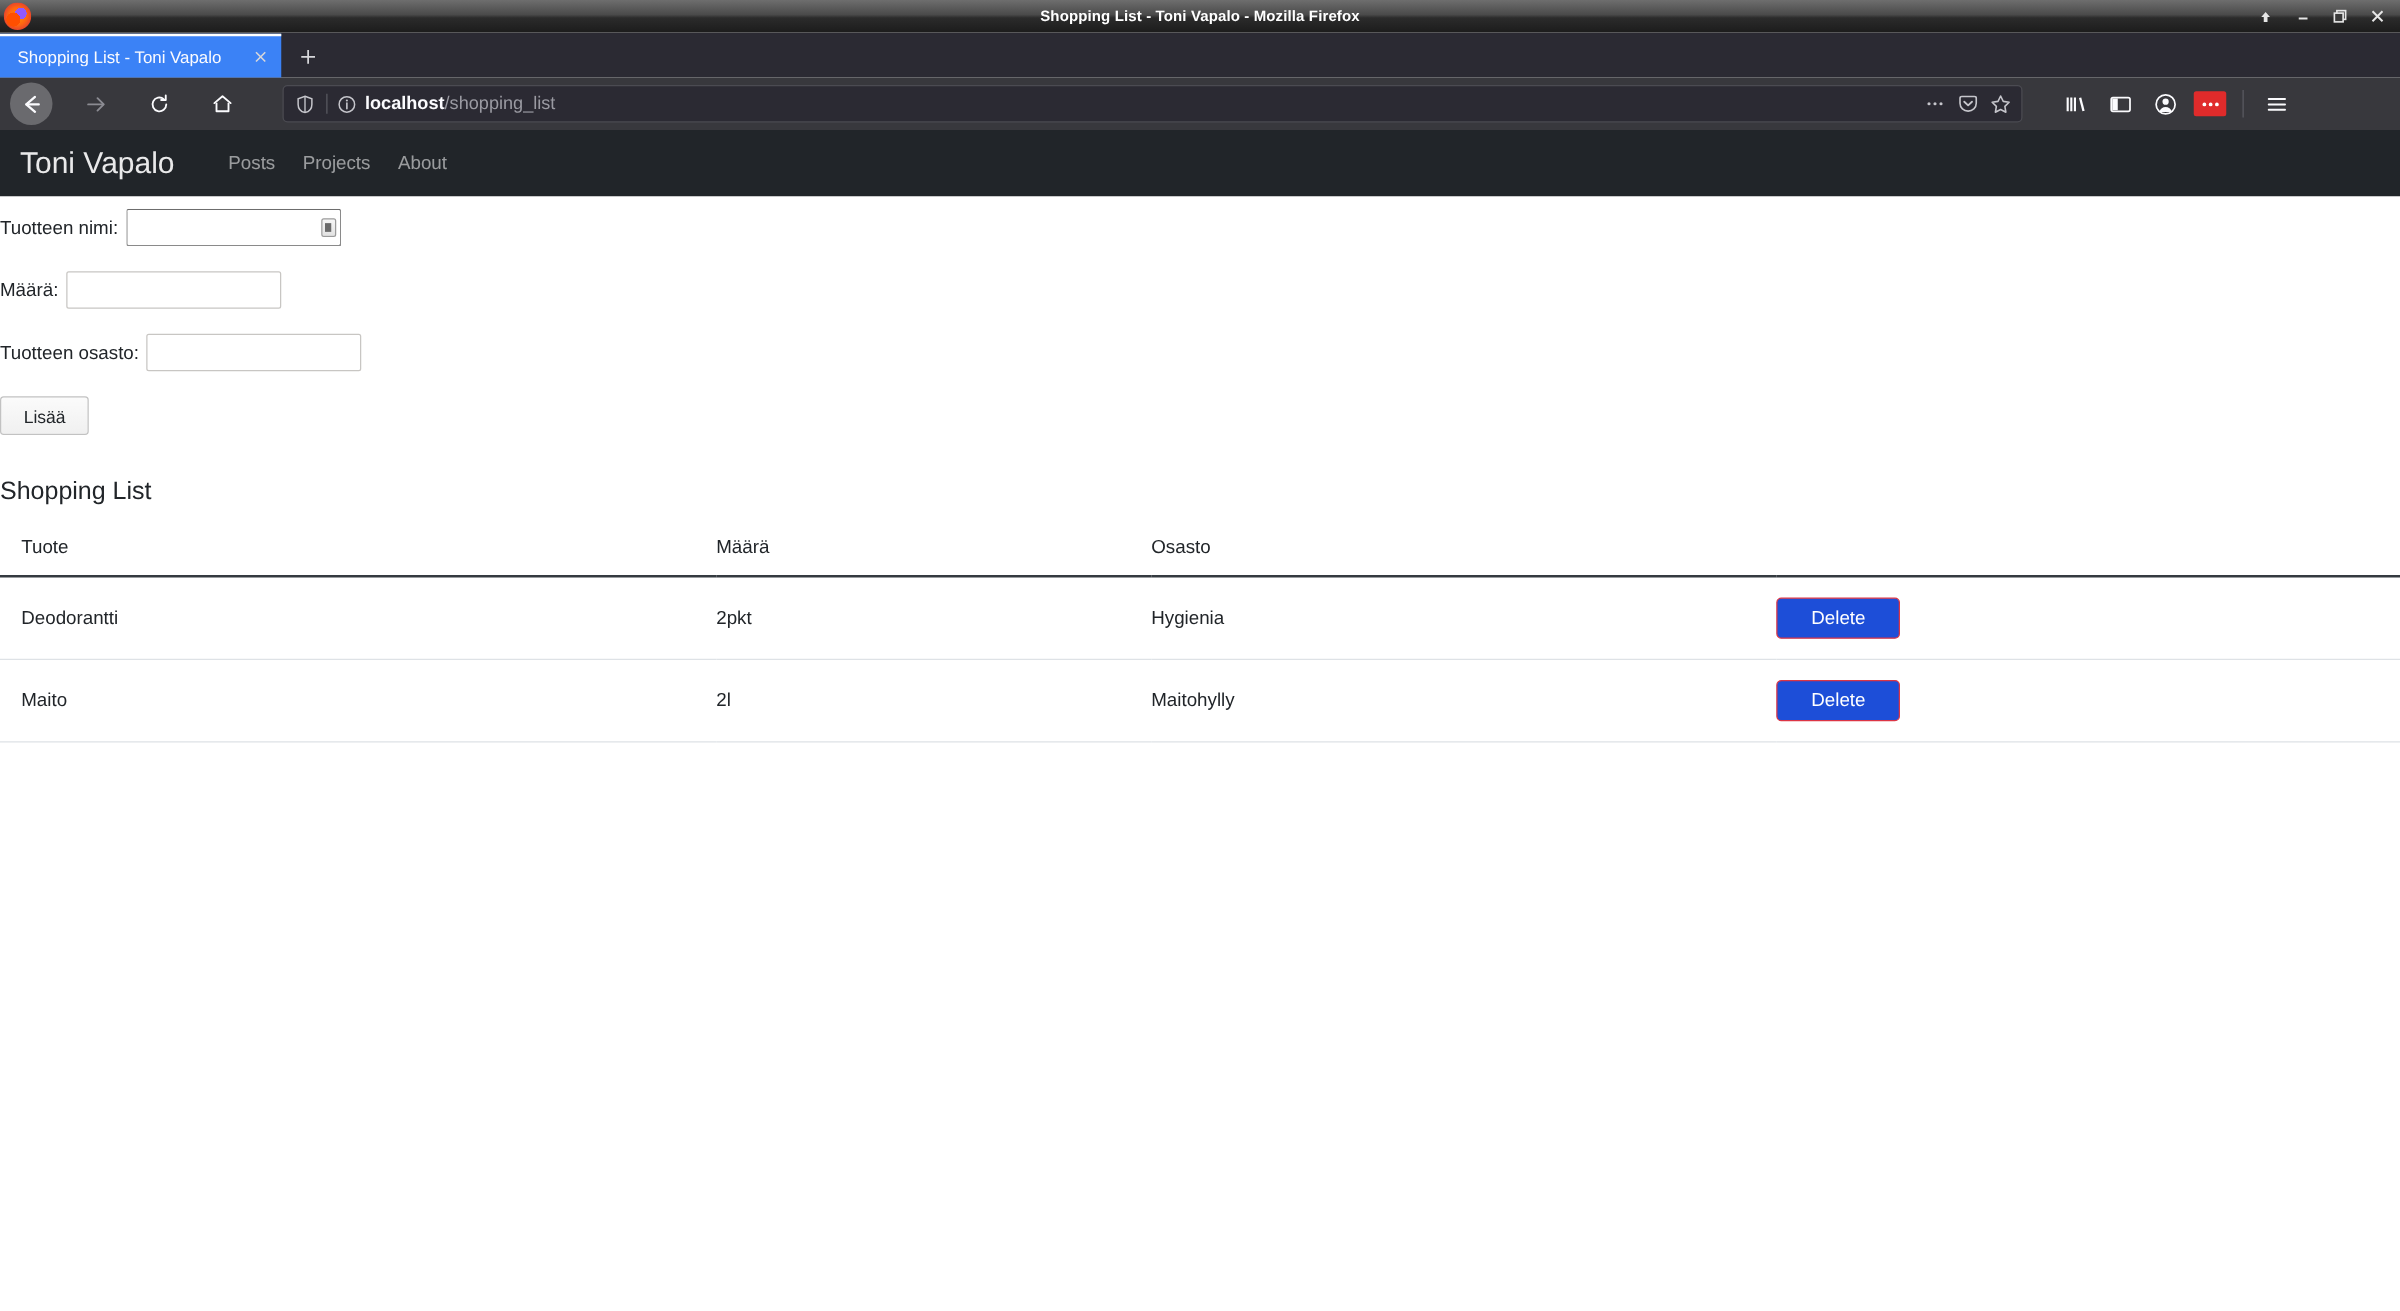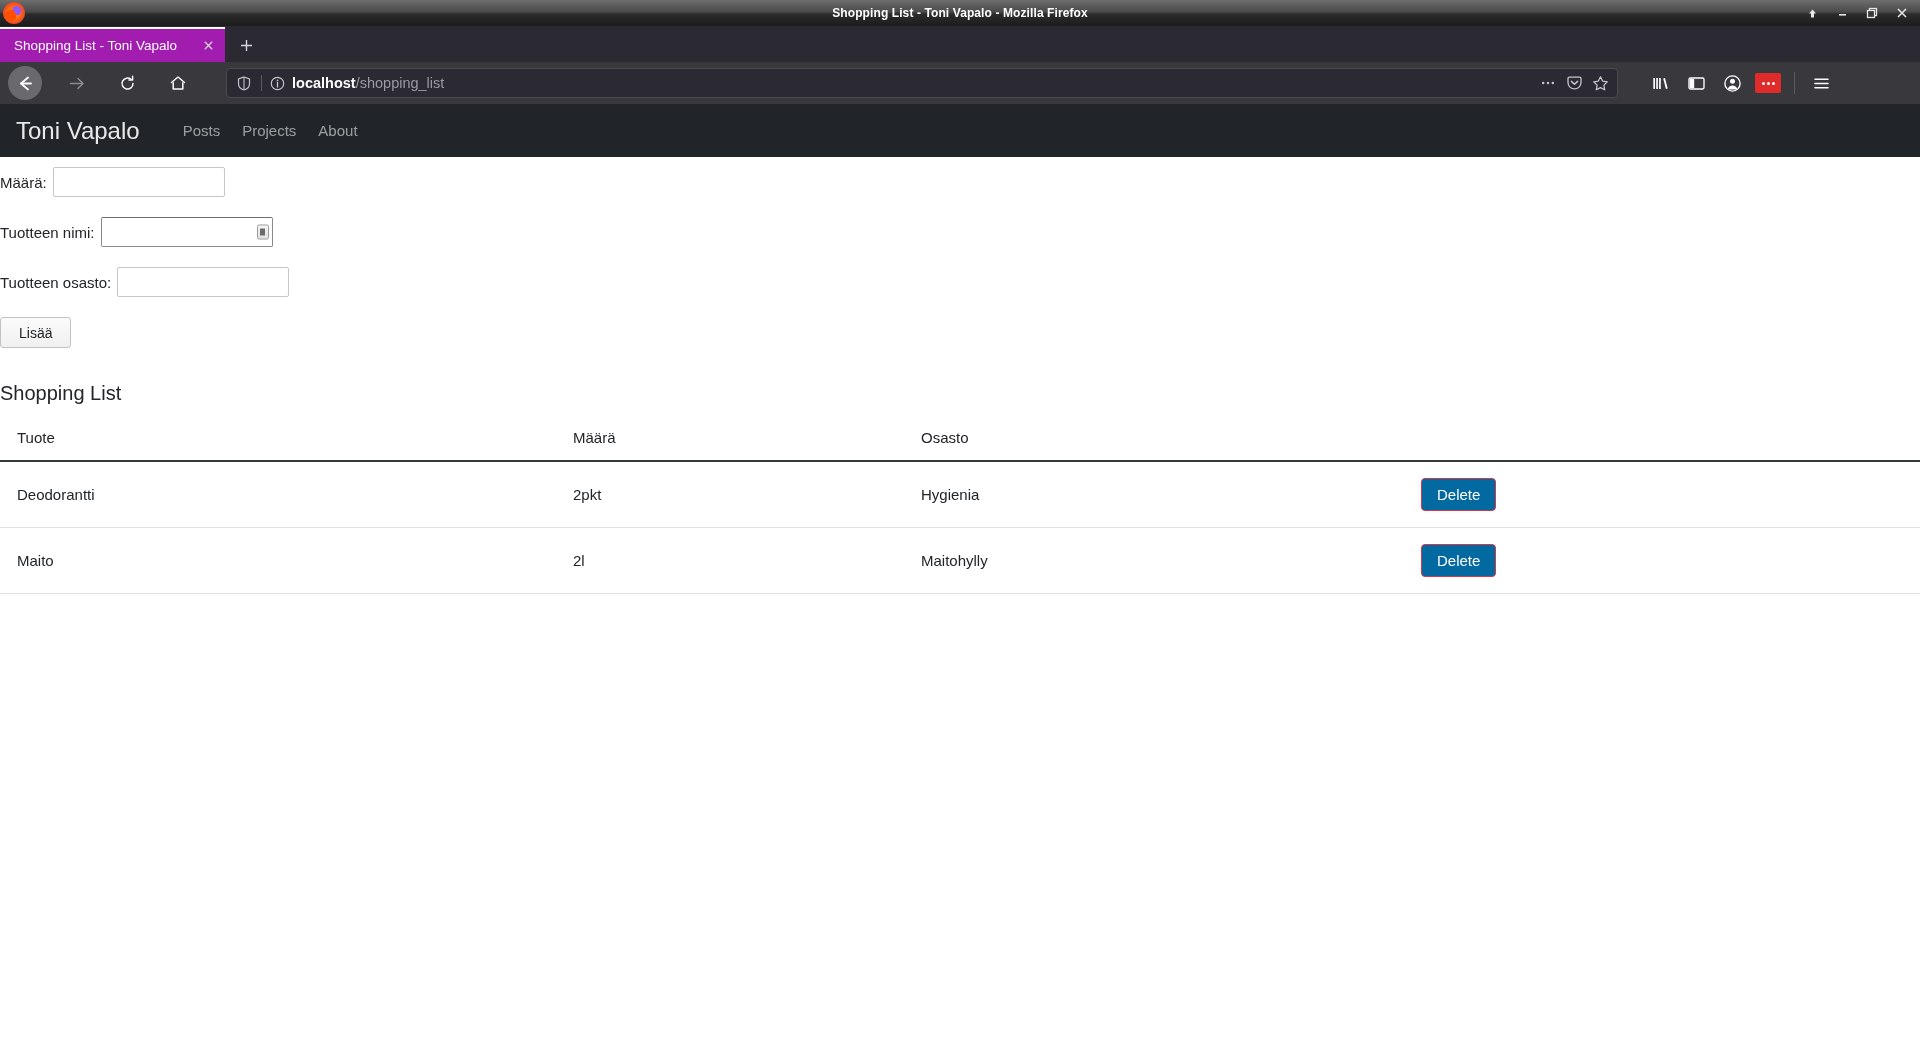--- a/index.html
+++ b/index.html
@@ -63,21 +63,21 @@
     height: 36px;
     background: #2b2a33;
     display: flex;
     align-items: flex-end;
     padding-left: 0;
   }
   #tab-active {
     position: relative;
     height: 35px;
     min-width: 225px;
-    background: #a21caf;
+    background: #3b82f6;
     border-top: 2px solid #ffffff;
     display: flex;
     align-items: center;
     padding: 0 6px 0 14px;
     color: #fbfbfe;
     font-size: 13.5px;
   }
   #tab-title {
     flex: 1;
     white-space: nowrap;
@@ -300,27 +300,27 @@
   #tbl td {
     padding: 16px 0;
     border-bottom: 1px solid #dee2e6;
     vertical-align: middle;
   }
   #tbl th.c1, #tbl td.c1 { width: 573px; padding-left: 17px; }
   #tbl th.c2, #tbl td.c2 { width: 348px; }
   #tbl th.c3, #tbl td.c3 { width: 500px; }
   #tbl th.c4, #tbl td.c4 { width: auto; }
   .btn-delete {
-    background: #0369a1;
+    background: #1d4ed8;
     color: #ffffff;
     border: 1px solid #dc3545;
     border-radius: 4px;
     font-size: 15px;
     font-family: "Liberation Sans", sans-serif;
-    padding: 7px 15px;
+    padding: 7px 27px;
     cursor: default;
   }
 </style>
 </head>
 <body>
 
 <div id="titlebar">
   <div id="ff-logo"></div>
   <div id="title-text">Shopping List - Toni Vapalo - Mozilla Firefox</div>
   <div id="win-controls">
@@ -471,31 +471,31 @@
   <div id="site-nav">
     <span id="brand">Toni Vapalo</span>
     <span class="navlink">Posts</span>
     <span class="navlink">Projects</span>
     <span class="navlink">About</span>
   </div>
 
   <div id="content">
 
     <div class="form-row">
-      <label class="form-label">Määrä:</label>
-      <div class="txtinput" id="input-maara"></div>
-    </div>
-
-    <div class="form-row">
       <label class="form-label">Tuotteen nimi:</label>
       <div class="txtinput focusy" id="input-nimi">
         <div id="datalist-ico">
             <span></span>
           </div>
       </div>
+    </div>
+
+    <div class="form-row">
+      <label class="form-label">Määrä:</label>
+      <div class="txtinput" id="input-maara"></div>
     </div>
 
     <div class="form-row">
       <label class="form-label">Tuotteen osasto:</label>
       <div class="txtinput" id="input-osasto"></div>
     </div>
 
     <button id="btn-lisaa">Lisää</button>
 
     <h1 id="heading">Shopping List</h1>

